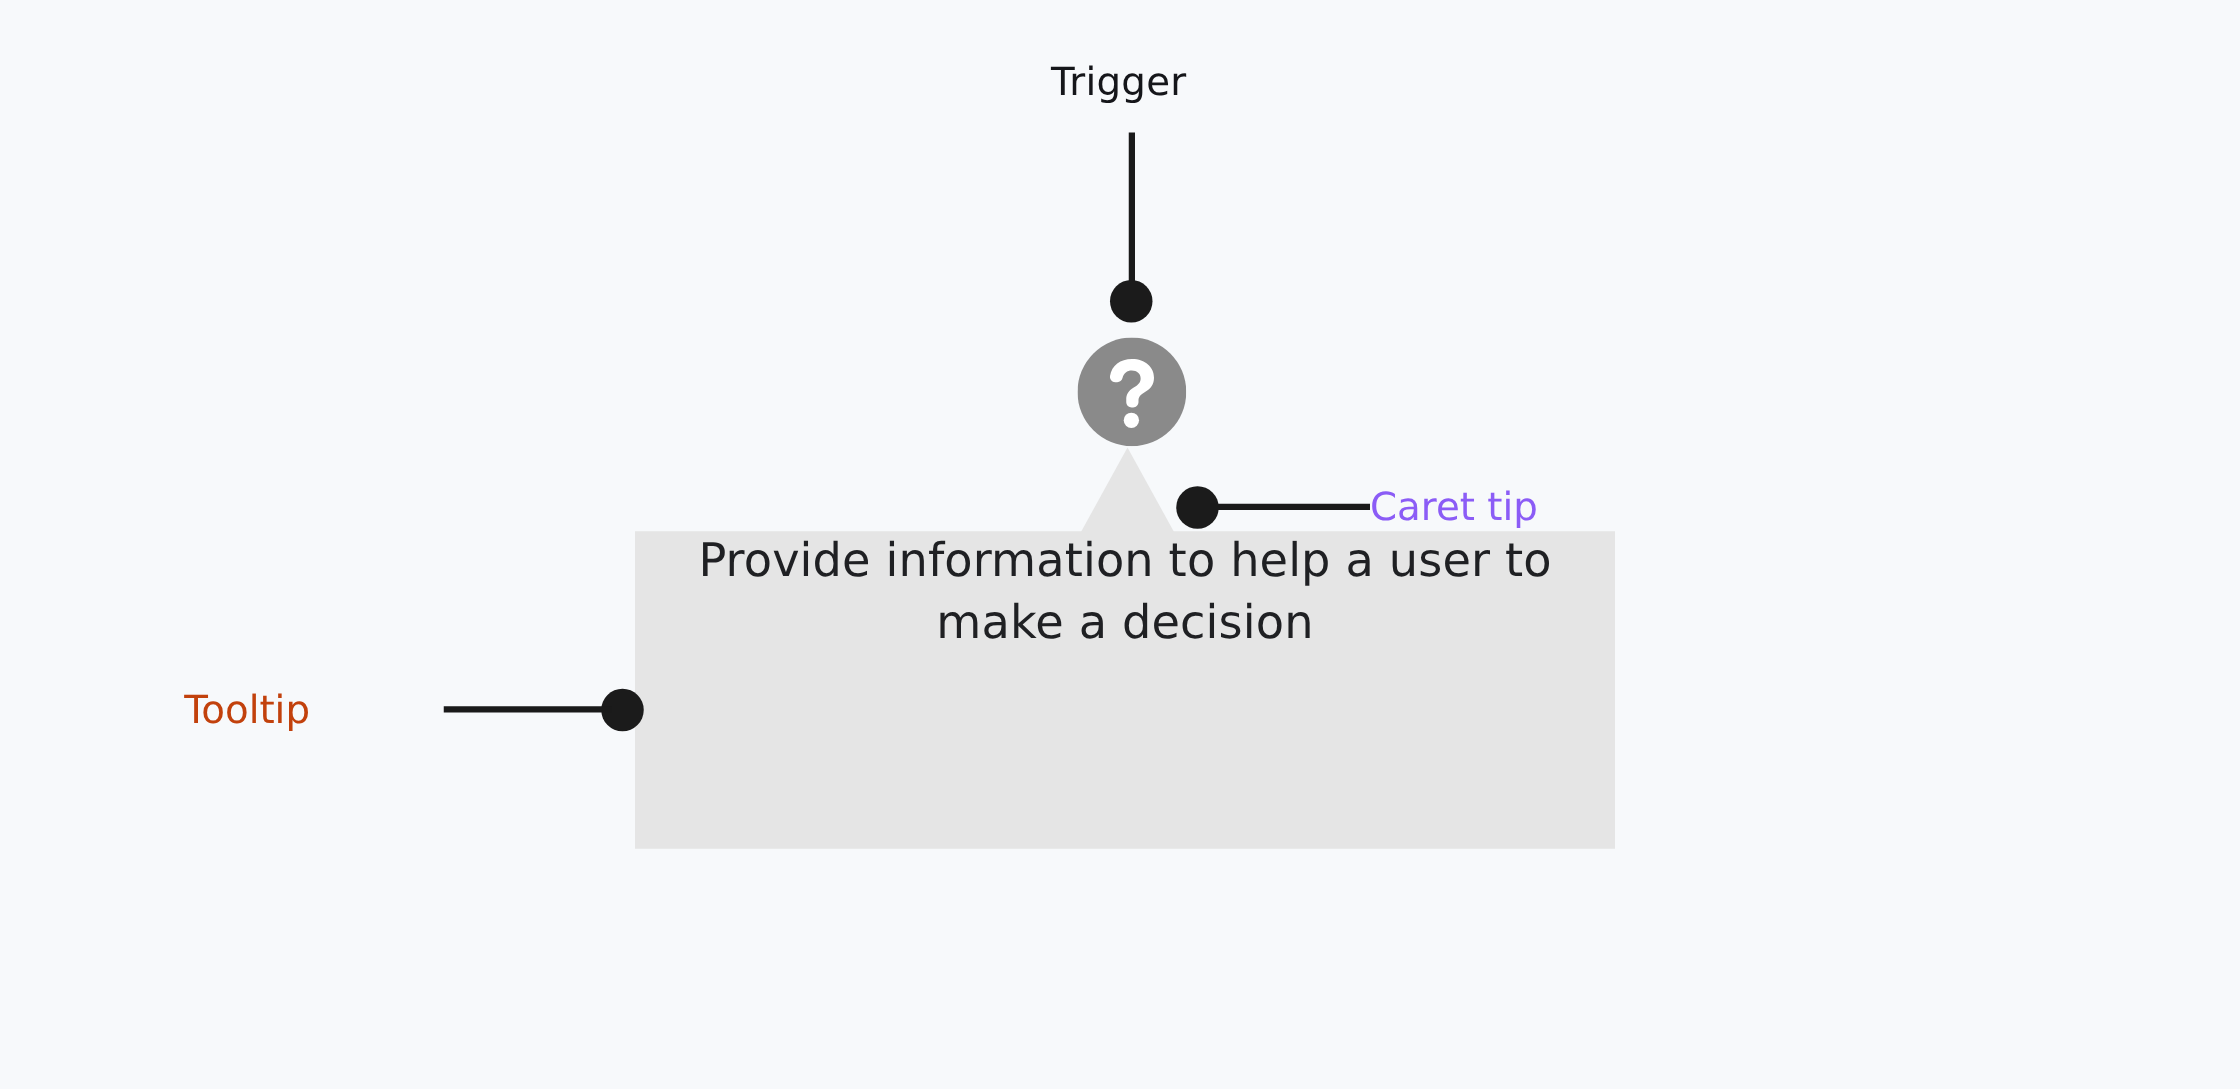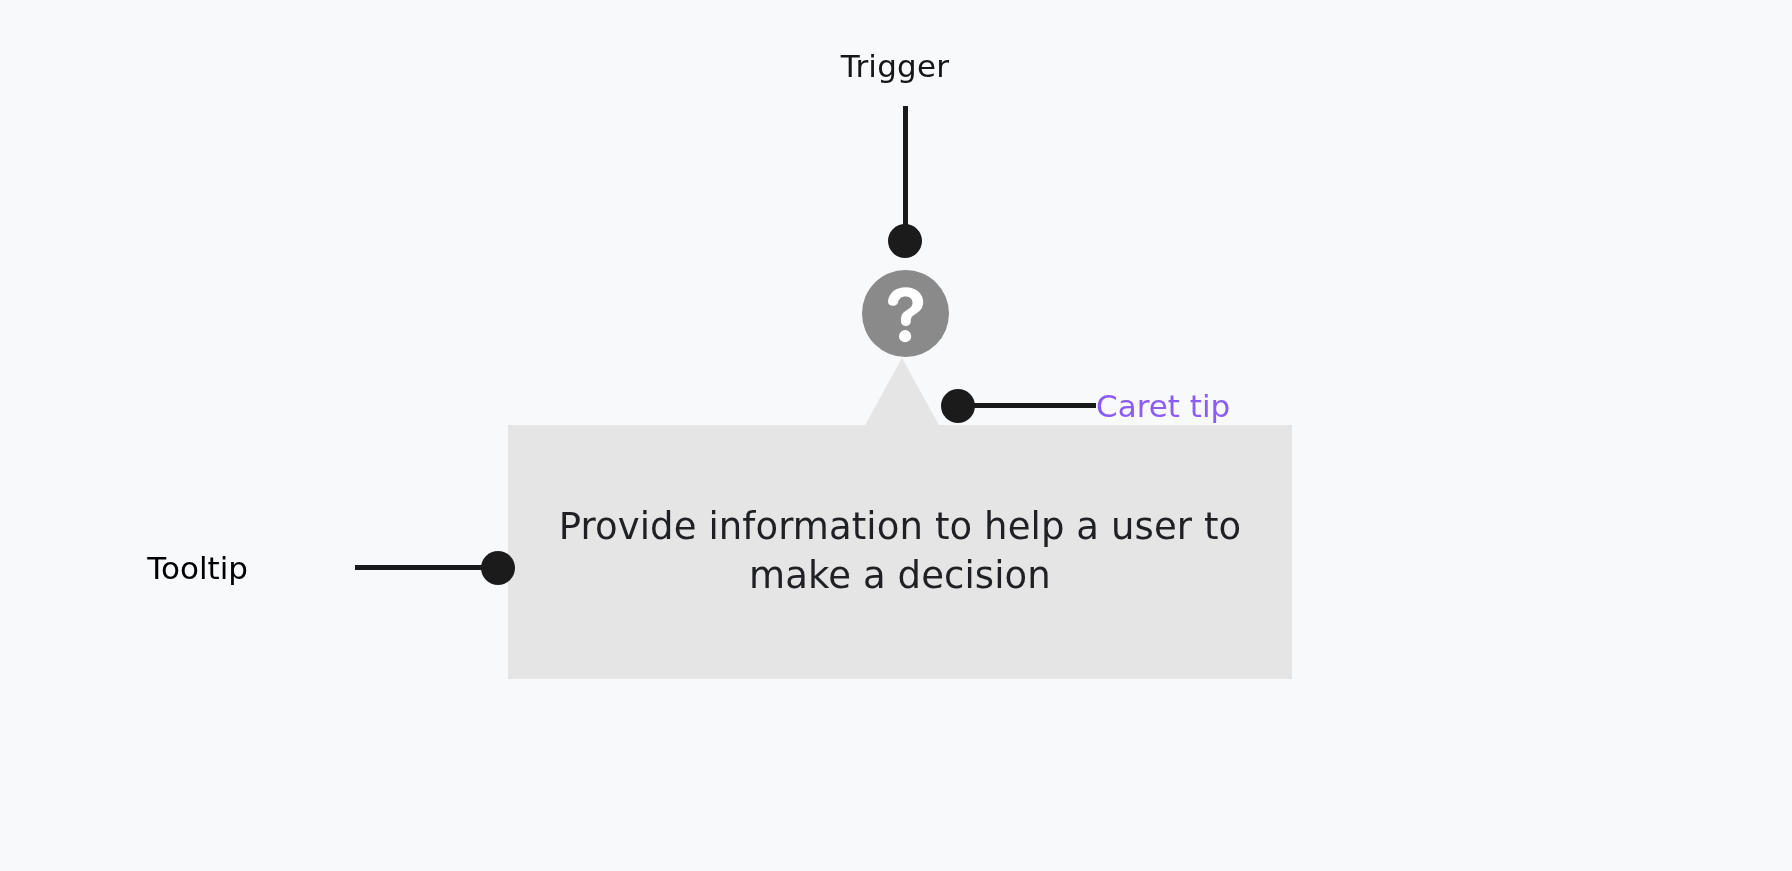--- a/index.html
+++ b/index.html
@@ -73,21 +73,20 @@
     border-bottom: 69px solid #e5e5e5;
   }
   .tooltip-box {
     position: absolute;
     left: 508px;
     top: 425px;
     width: 784px;
     height: 254px;
     background: #e5e5e5;
     display: flex;
-    align-items: center;
     justify-content: center;
   }
   .tooltip-text {
     width: 700px;
     text-align: center;
     font-size: 37px;
     line-height: 1.32;
     color: #1f2023;
     letter-spacing: .1px;
   }
@@ -135,21 +134,21 @@
     top: 565px;
     width: 134px;
     height: 5px;
     background: #1a1a1a;
   }
   .tooltip-label {
     position: absolute;
     left: 248px;
     top: 550px;
     font-size: 31px;
-    color: #000000;
+    color: #c2410c;
     white-space: nowrap;
     transform: translateX(-100%);
   }
 </style>
 </head>
 <body>
 
 <div id="stage">
 
   <div class="trigger-label">

